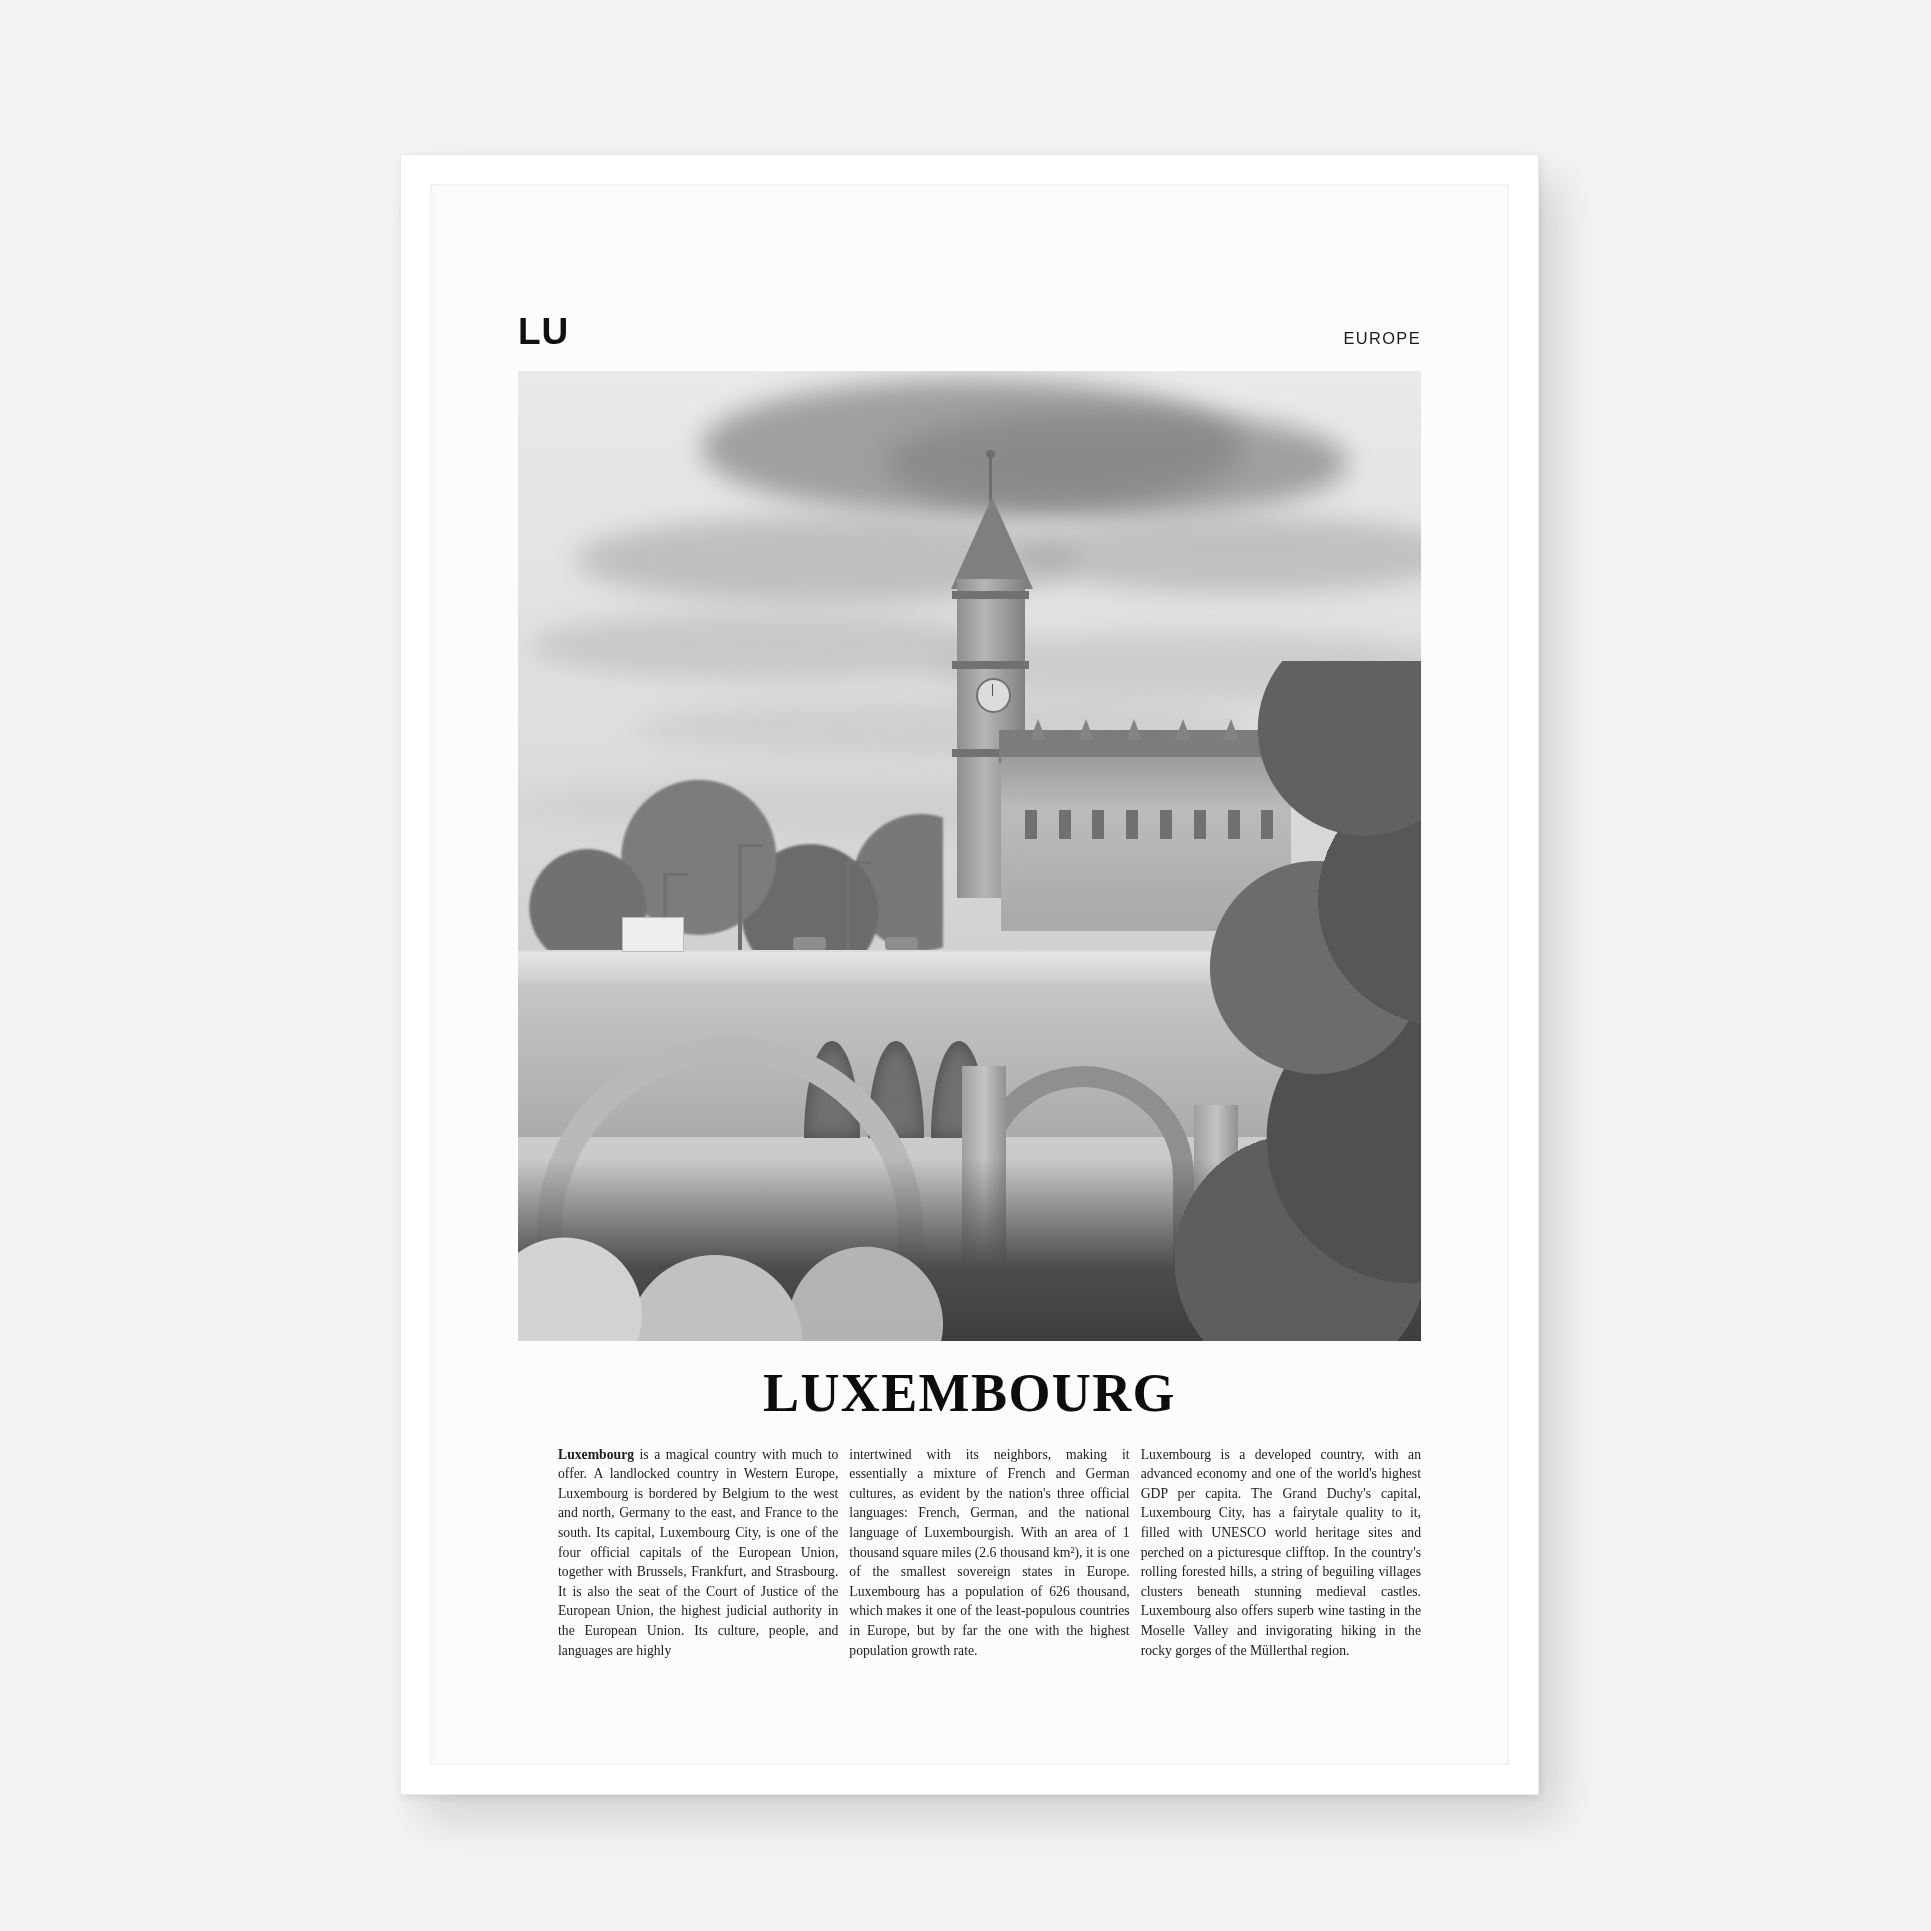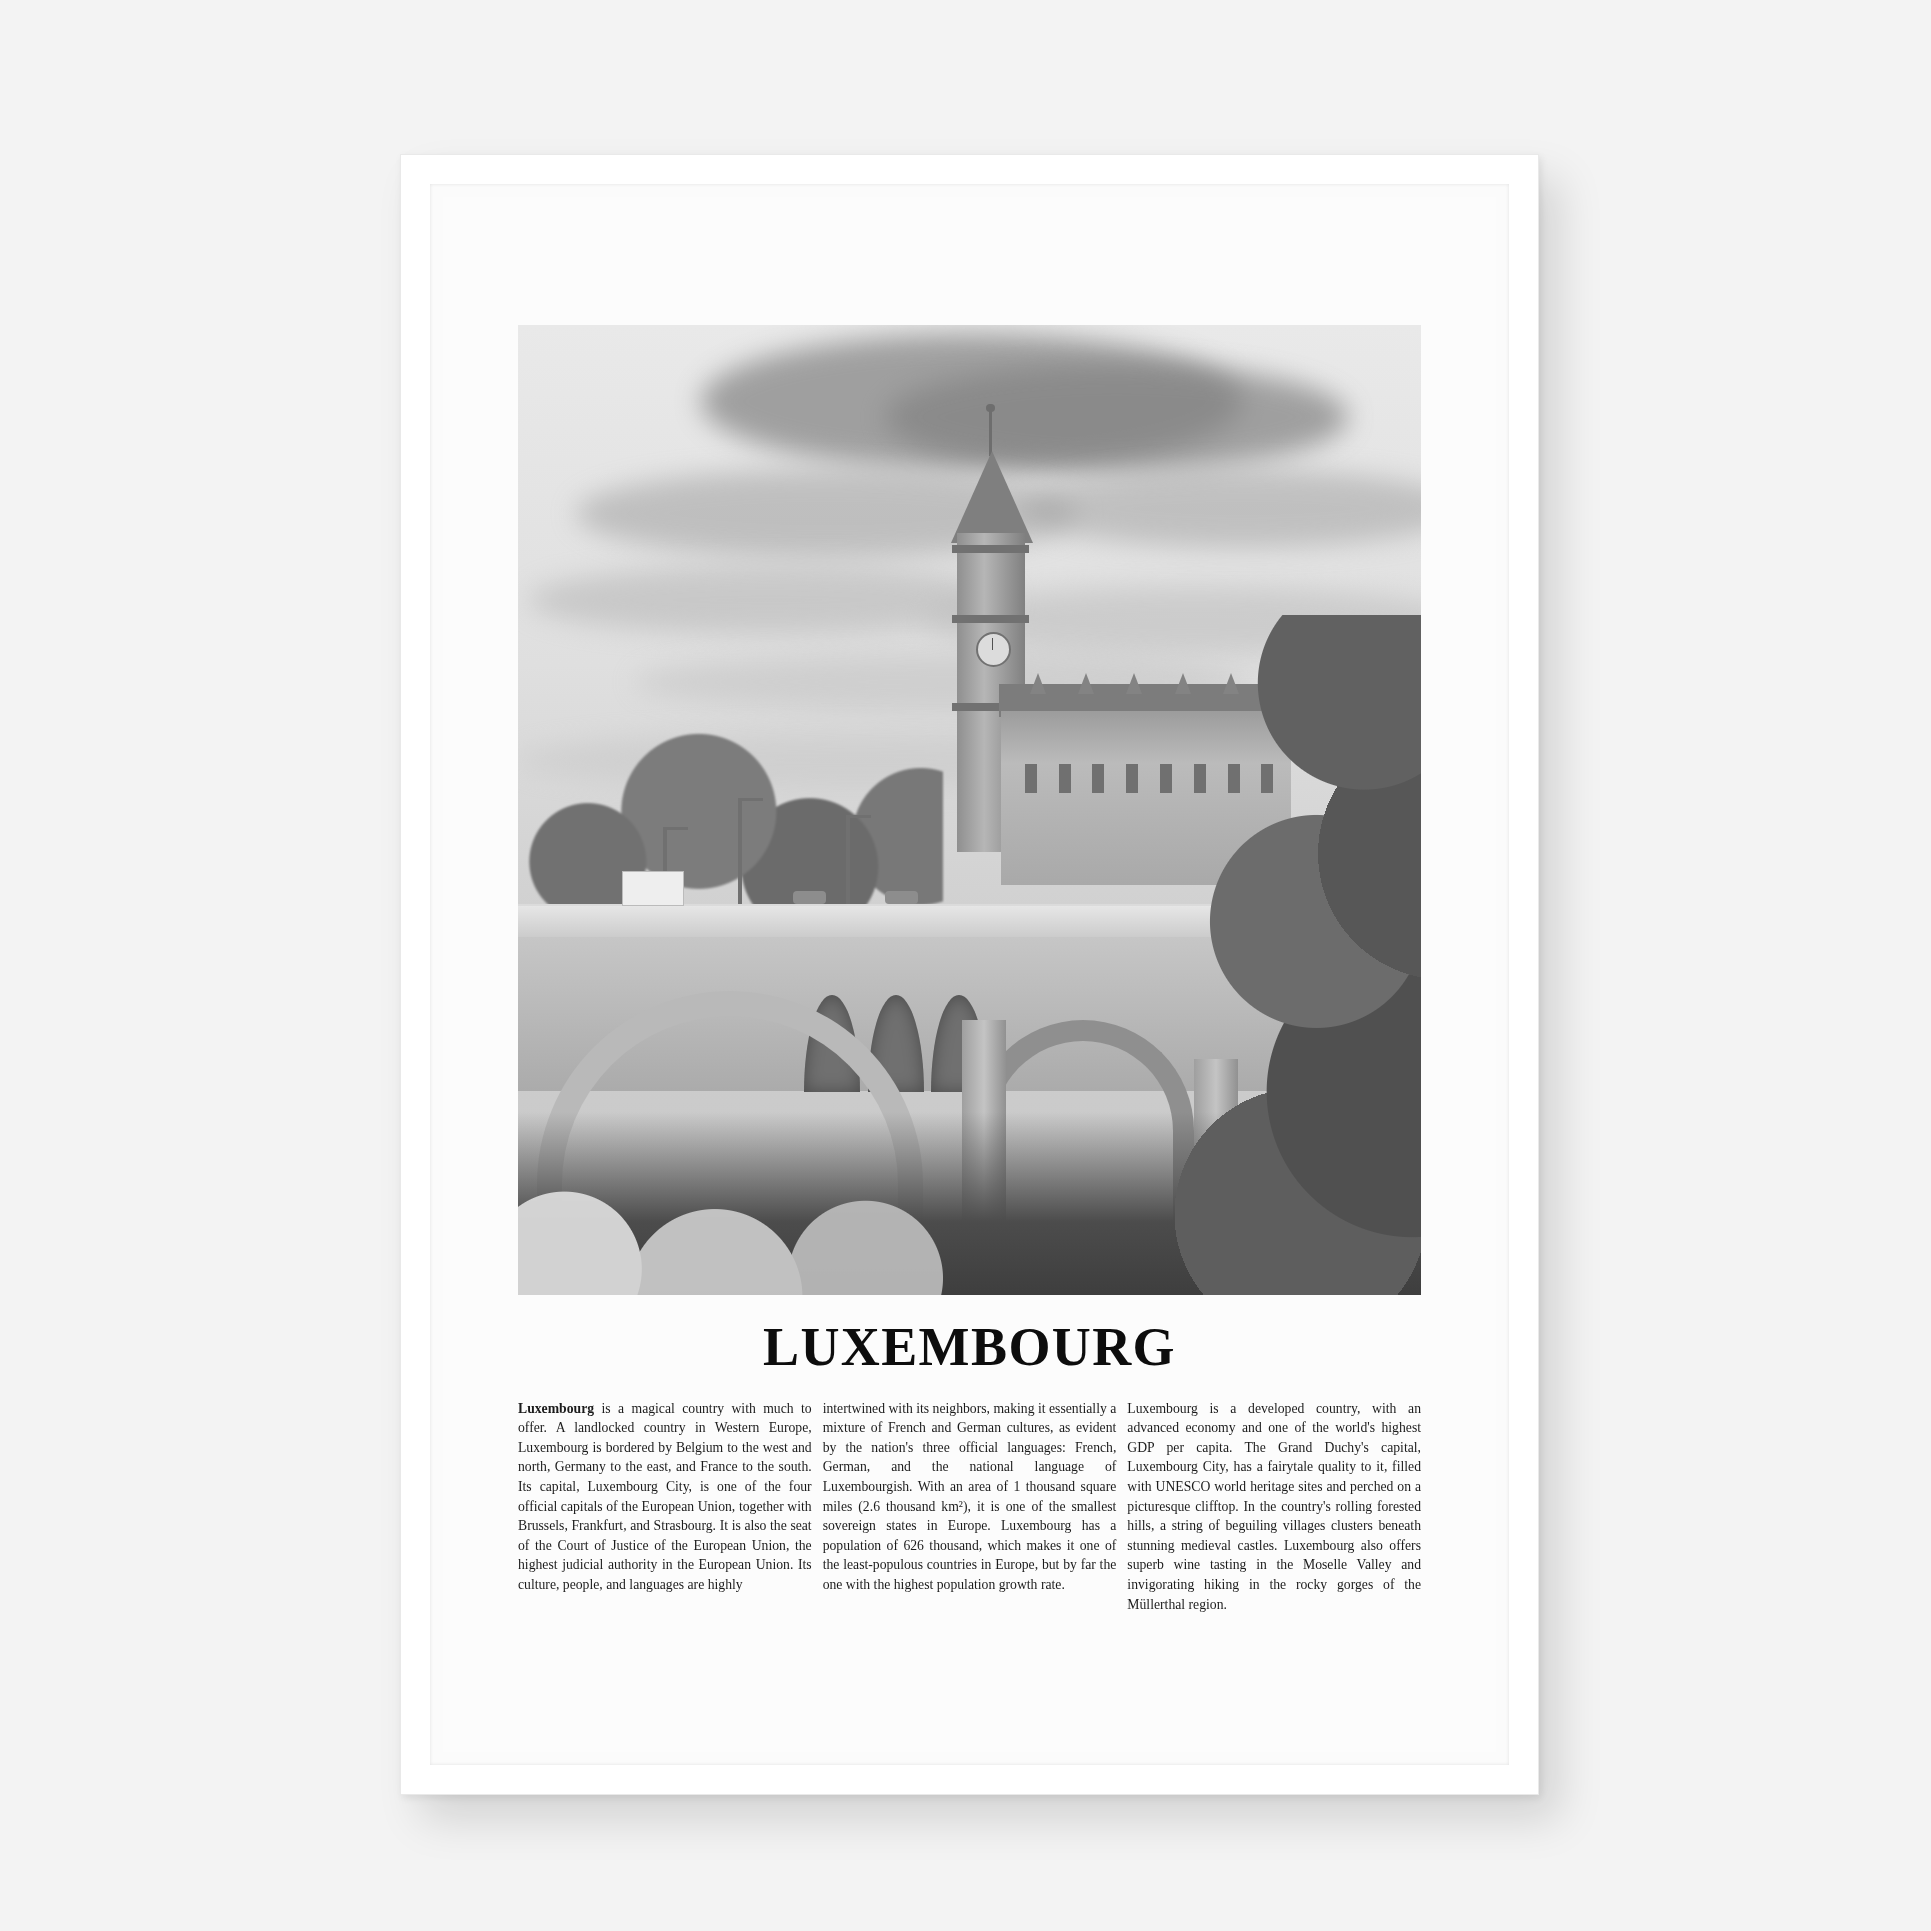--- a/index.html
+++ b/index.html
@@ -341,20 +341,21 @@
     letter-spacing: 1.4px;
     color: #0d0d0d;
     line-height: 1;
   }
 
   
   .columns {
     margin-top: 25px;
     display: flex;
     gap: 11px;
+    margin-left: 40px;
   }
   .col {
     flex: 1 1 0;
     font-family: "Liberation Serif", serif;
     font-size: 13.7px;
     line-height: 1.43;
     color: #1b1b1b;
     text-align: justify;
     text-justify: inter-word;
     hyphens: auto;
@@ -365,20 +366,24 @@
 <body>
 
 <div class="stage">
 
   <div class="frame">
     <div class="frame-inner-bevel"></div>
 
     <div class="poster">
       <div class="poster-content">
 
+        <div class="poster-header">
+          <div class="code">LU</div>
+          <div class="region">EUROPE</div>
+        </div>
 
         <div class="photo">
           <div class="sky"></div>
           <div class="cloud c1"></div>
           <div class="cloud c2"></div>
           <div class="cloud c3"></div>
           <div class="cloud c4"></div>
           <div class="cloud c5"></div>
           <div class="cloud c6"></div>
           <div class="cloud c7"></div>

